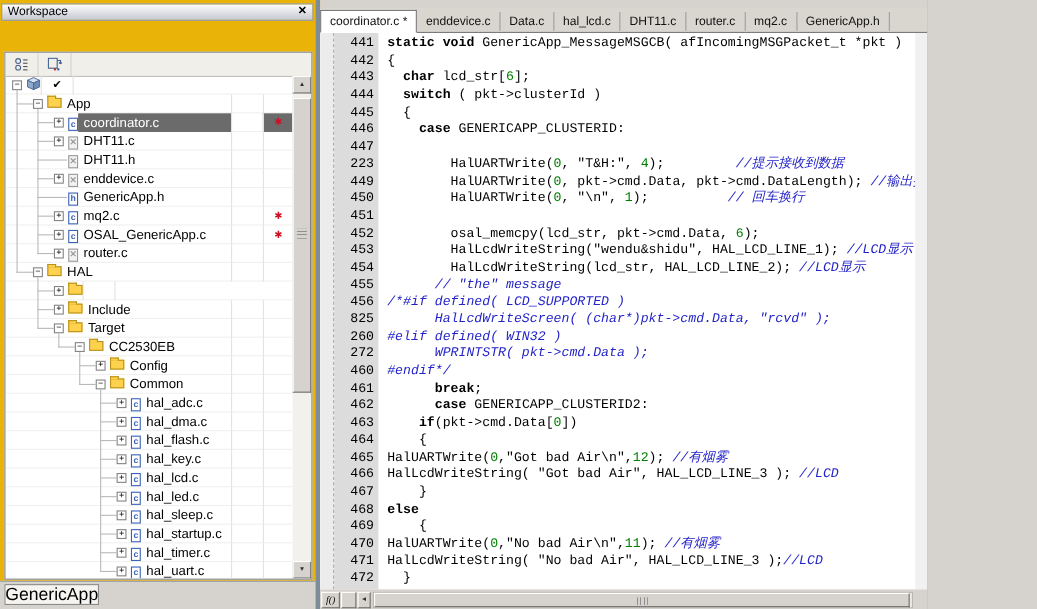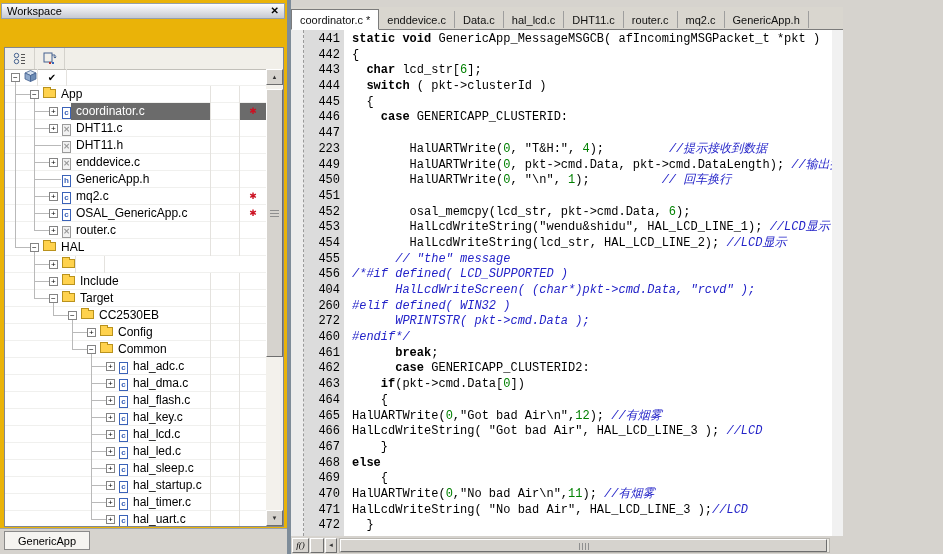--- a/index.html
+++ b/index.html
@@ -57,21 +57,21 @@
      display:flex;align-items:center;justify-content:center;font-size:6px;color:#333;flex:none;}
   .vtrack{flex:1;position:relative;}
   .vthumb{position:absolute;left:0;right:0;top:4px;height:268px;background:#d6d3ce;
      border-top:1px solid #fff;border-left:1px solid #fff;border-right:1px solid #6e6e6e;
      border-bottom:1px solid #6e6e6e;box-sizing:border-box;}
   .vthumb:after{content:"";position:absolute;left:3px;right:3px;top:118px;height:9px;
      background:repeating-linear-gradient(0deg,#8f8f8f 0 1px,transparent 1px 3px);}
   .bottom-strip{position:absolute;left:0;right:0;bottom:0;height:26px;border-top:1px solid #9aa0a8;
      background:#d6d3ce;padding-top:2px;box-sizing:border-box;}
   .wtab{margin-left:4px;width:86px;height:19px;background:#f5f4f1;border:1px solid #8a8a8a;
-     box-sizing:border-box;font-size:11px;display:flex;align-items:center;justify-content:center;}
+     box-sizing:border-box;font-size:16px;display:flex;align-items:center;justify-content:center;}
   
   .splitter{position:absolute;left:287px;top:0;width:4px;height:554px;background:#7e8c99;}
   
   .editor-pane{position:absolute;left:291px;top:0;right:0;bottom:0;background:#d6d3ce;}
   .tabbar{position:absolute;left:0;top:7px;right:0;height:22px;background:#d9d6cf;
      border-bottom:1px solid #7b7b7b;display:flex;align-items:flex-end;font-size:11px;}
   .tab{padding:4px 8px 3px 8px;color:#111;}
   .tab.inactive{border-right:1px solid #9e9e9e;margin-bottom:1px;padding:3px 8px 2px 8px;}
   .tab.active{background:#fff;border:1px solid #7b7b7b;border-bottom:1px solid #fff;
      margin-bottom:-1px;z-index:2;}
@@ -478,21 +478,21 @@
           <div class="gln">447</div>
           <div class="gln">223</div>
           <div class="gln">449</div>
           <div class="gln">450</div>
           <div class="gln">451</div>
           <div class="gln">452</div>
           <div class="gln">453</div>
           <div class="gln">454</div>
           <div class="gln">455</div>
           <div class="gln">456</div>
-          <div class="gln">404</div>
+          <div class="gln">825</div>
           <div class="gln">260</div>
           <div class="gln">272</div>
           <div class="gln">460</div>
           <div class="gln">461</div>
           <div class="gln">462</div>
           <div class="gln">463</div>
           <div class="gln">464</div>
           <div class="gln">465</div>
           <div class="gln">466</div>
           <div class="gln">467</div>

